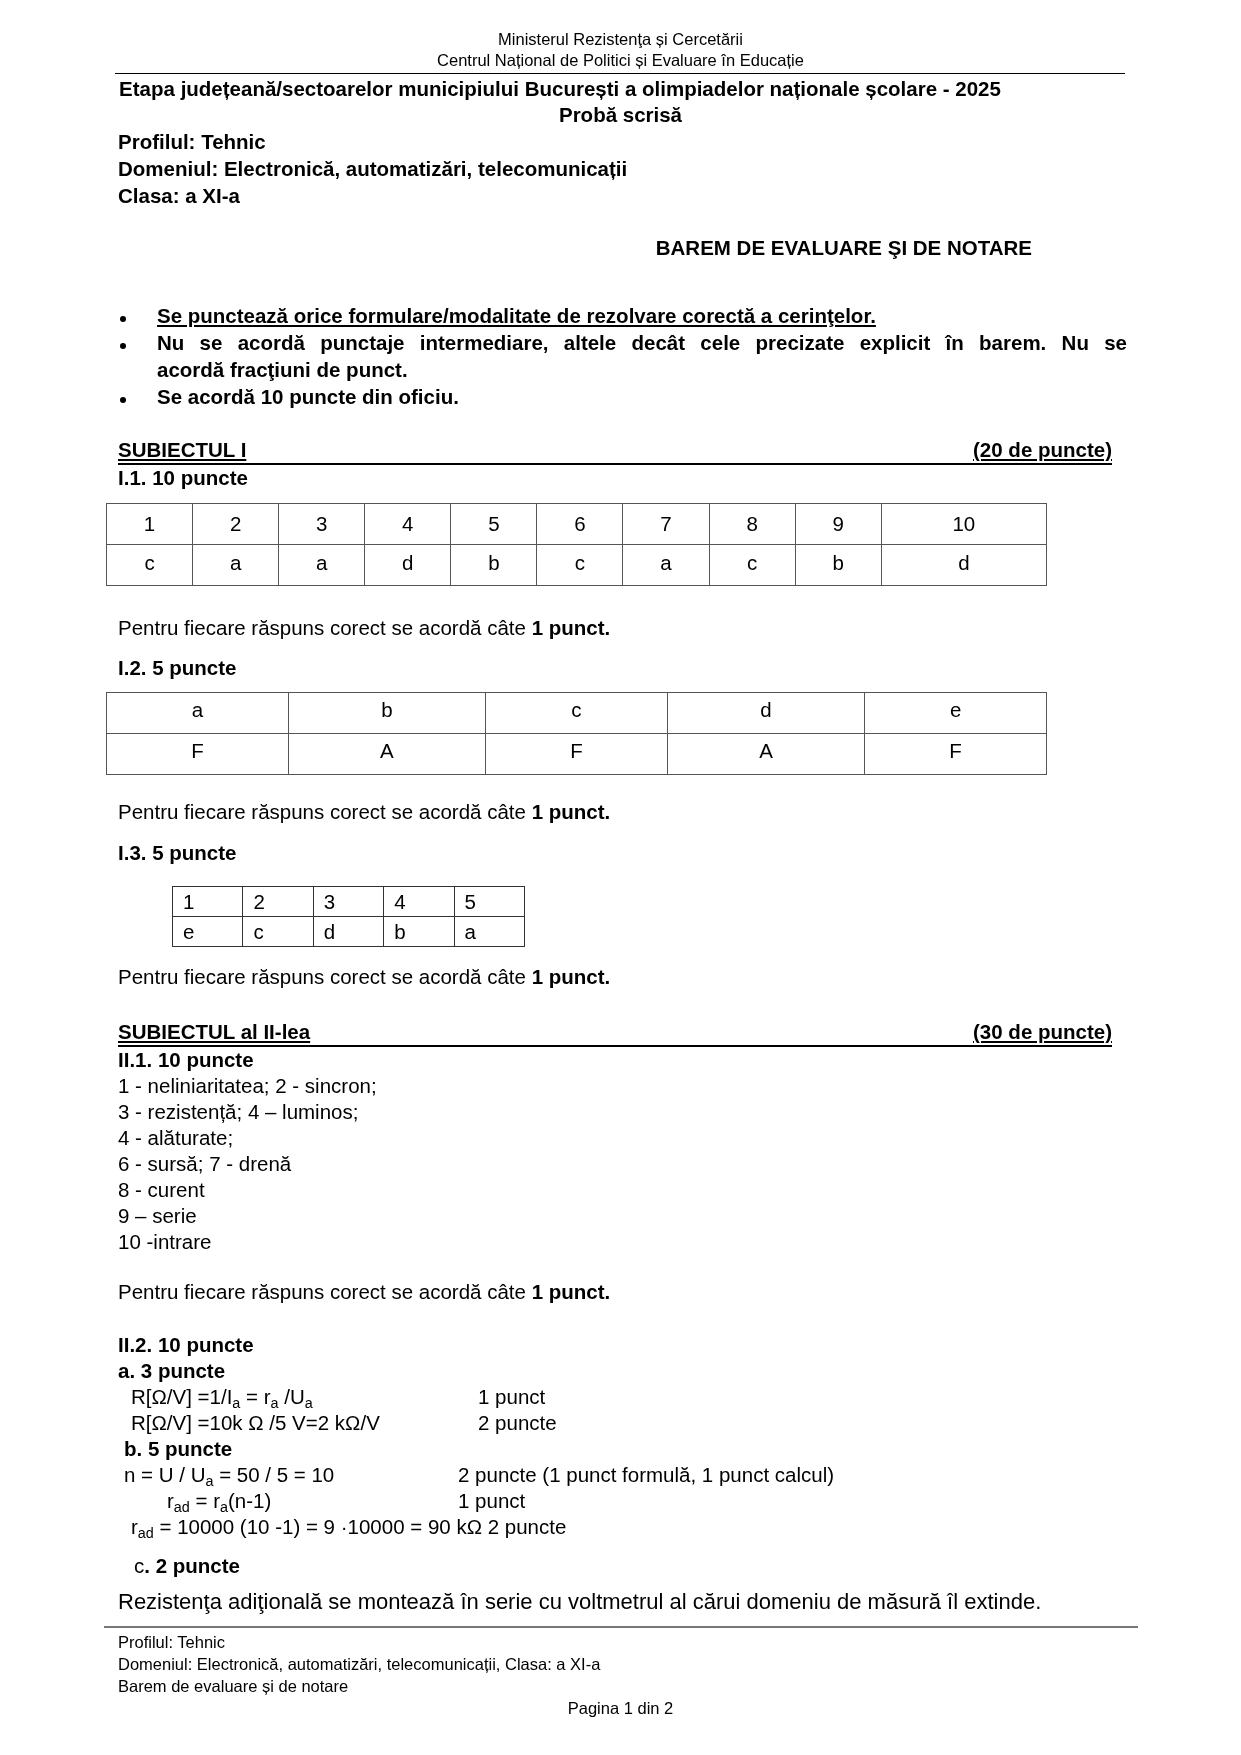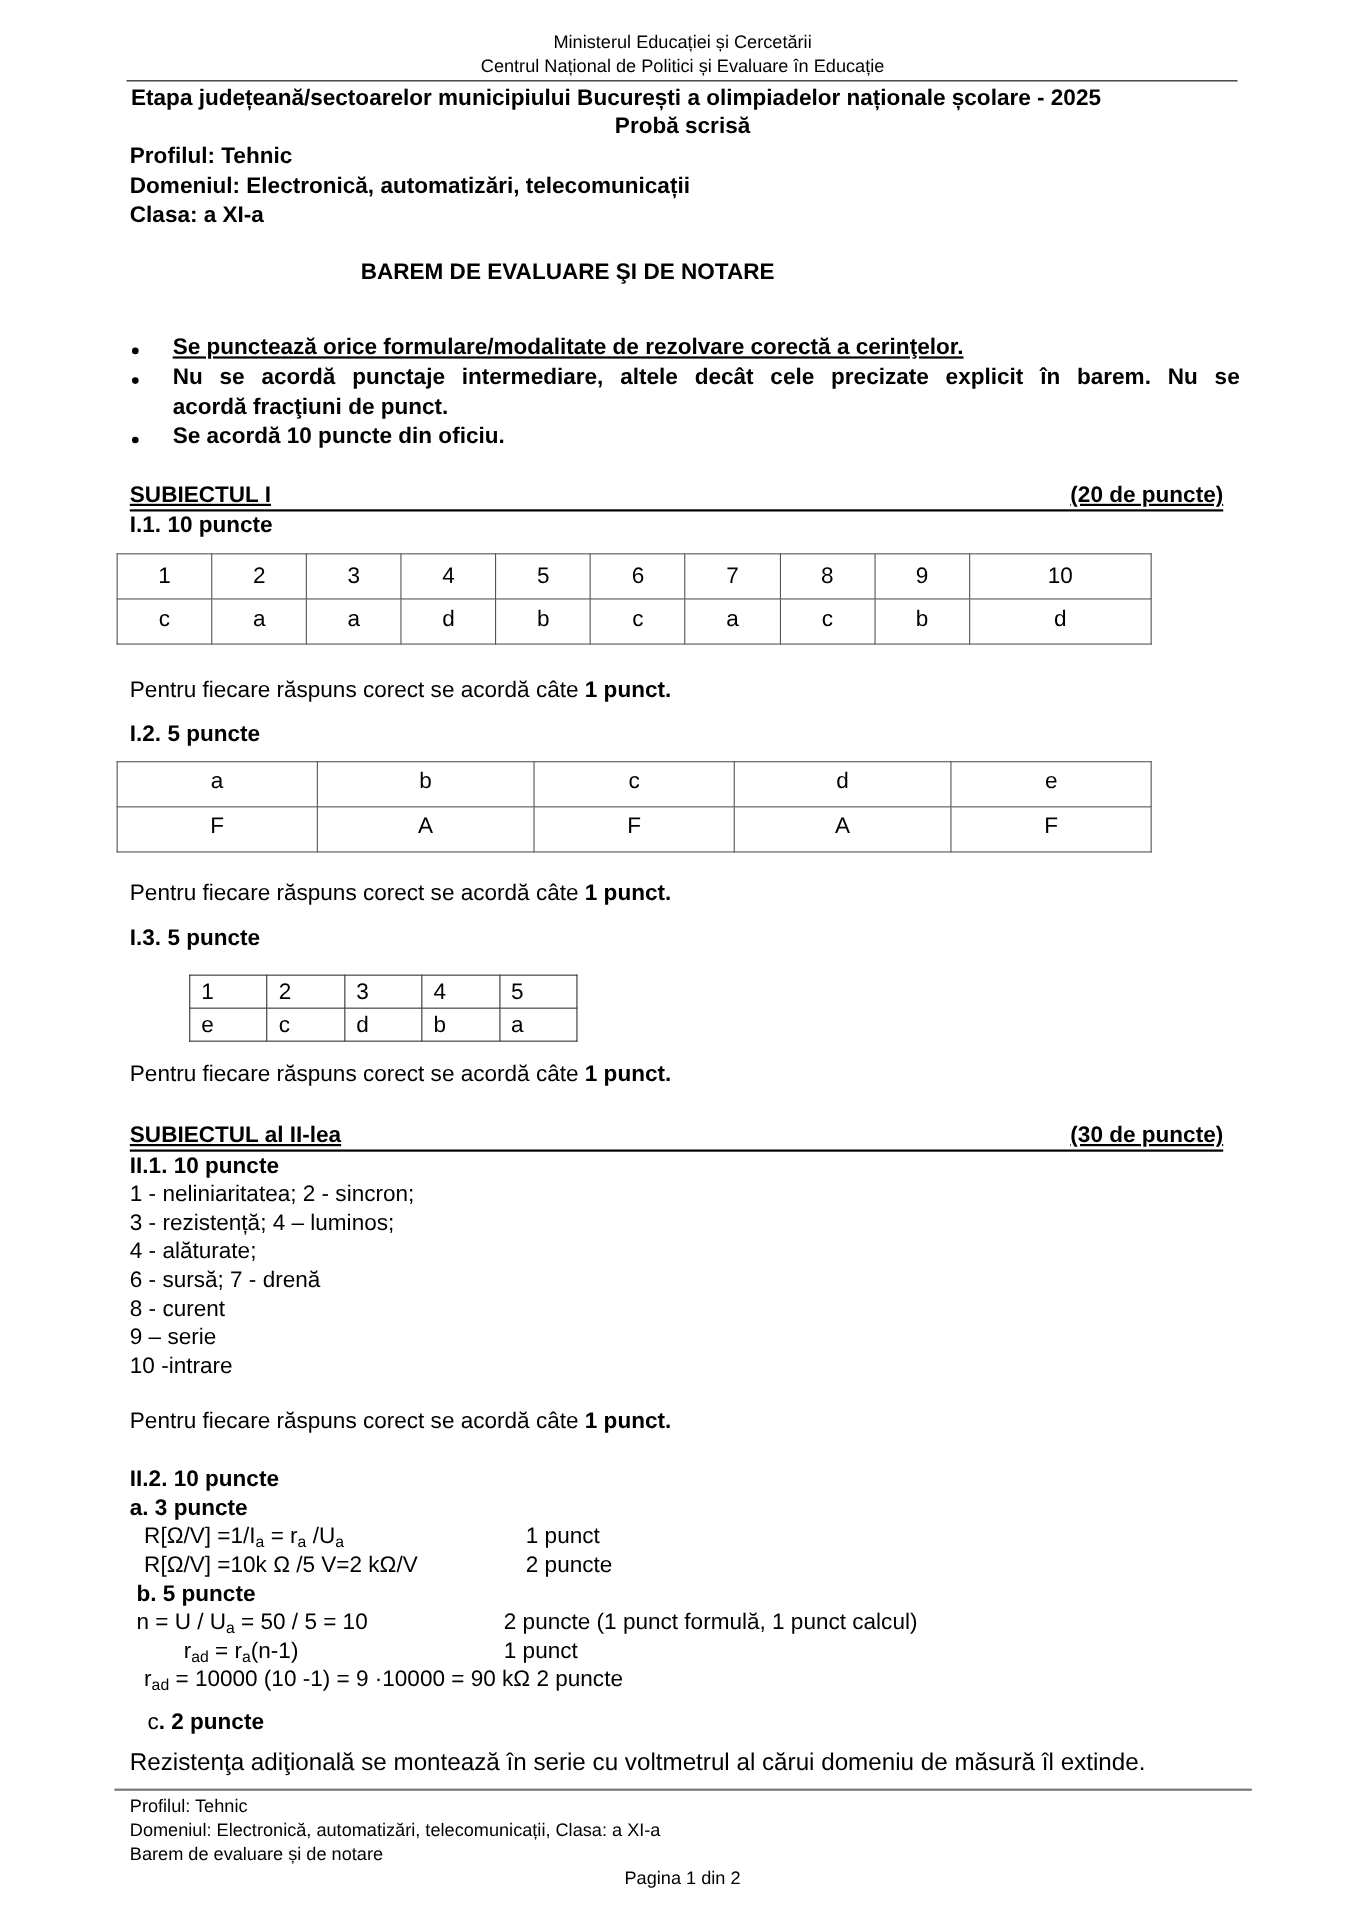--- a/index.html
+++ b/index.html
@@ -18,31 +18,31 @@
   .sect span { position: absolute; bottom: 1px; font-weight: bold; font-size: 20.5px; }
   table.grid { position: absolute; border-collapse: collapse; }
   table.grid td { border: 1.5px solid #555; text-align: center; font-size: 20.5px; padding: 0; }
   table.g3 td { text-align: left; padding-left: 10px; border-color: #333; }
   .footer-line { position: absolute; left: 104px; width: 1034px; top: 1626px; border-top: 2px solid #777; }
   sub { font-size: 0.7em; vertical-align: -0.25em; }
 </style>
 </head>
 <body>
 
-<div class="abs hdr-small" style="top:30px;">Ministerul Educației și Cercetării</div>
+<div class="abs hdr-small" style="top:30px;">Ministerul Rezistenţa și Cercetării</div>
 <div class="abs hdr-small" style="top:51px;">Centrul Național de Politici și Evaluare în Educație</div>
 <div class="hdr-line"></div>
 
 <div class="abs b f20" style="top:77px; left:0; width:1120px; text-align:center;">Etapa județeană/sectoarelor municipiului București a olimpiadelor naționale școlare - 2025</div>
 <div class="abs b f20" style="top:103px; left:0; width:1241px; text-align:center;">Probă scrisă</div>
 <div class="abs b f20" style="top:130px; left:118px;">Profilul: Tehnic</div>
 <div class="abs b f20" style="top:157px; left:118px;">Domeniul: Electronică, automatizări, telecomunicații</div>
 <div class="abs b f20" style="top:184px; left:118px;">Clasa: a XI-a</div>
 
-<div class="abs b f20" style="top:236px; left:0; width:1032px; text-align:center;">BAREM DE EVALUARE ŞI DE NOTARE</div>
+<div class="abs b f20" style="top:236px; left:0; width:1032px; text-align:right;">BAREM DE EVALUARE ŞI DE NOTARE</div>
 
 <div>
   <div class="bullet-dot" style="left:120px; top:316px;"></div>
   <div class="abs b f20 u" style="top:304px; left:157px;">Se punctează orice formulare/modalitate de rezolvare corectă a cerinţelor.</div>
   <div class="bullet-dot" style="left:120px; top:343px;"></div>
   <div class="abs b f20" style="top:331px; left:157px; width:970px; text-align:justify; text-align-last:justify;">Nu se acordă punctaje intermediare, altele decât cele precizate explicit în barem. Nu se</div>
   <div class="abs b f20" style="top:358px; left:157px;">acordă fracţiuni de punct.</div>
   <div class="bullet-dot" style="left:120px; top:397px;"></div>
   <div class="abs b f20" style="top:385px; left:157px;">Se acordă 10 puncte din oficiu.</div>
 </div>

